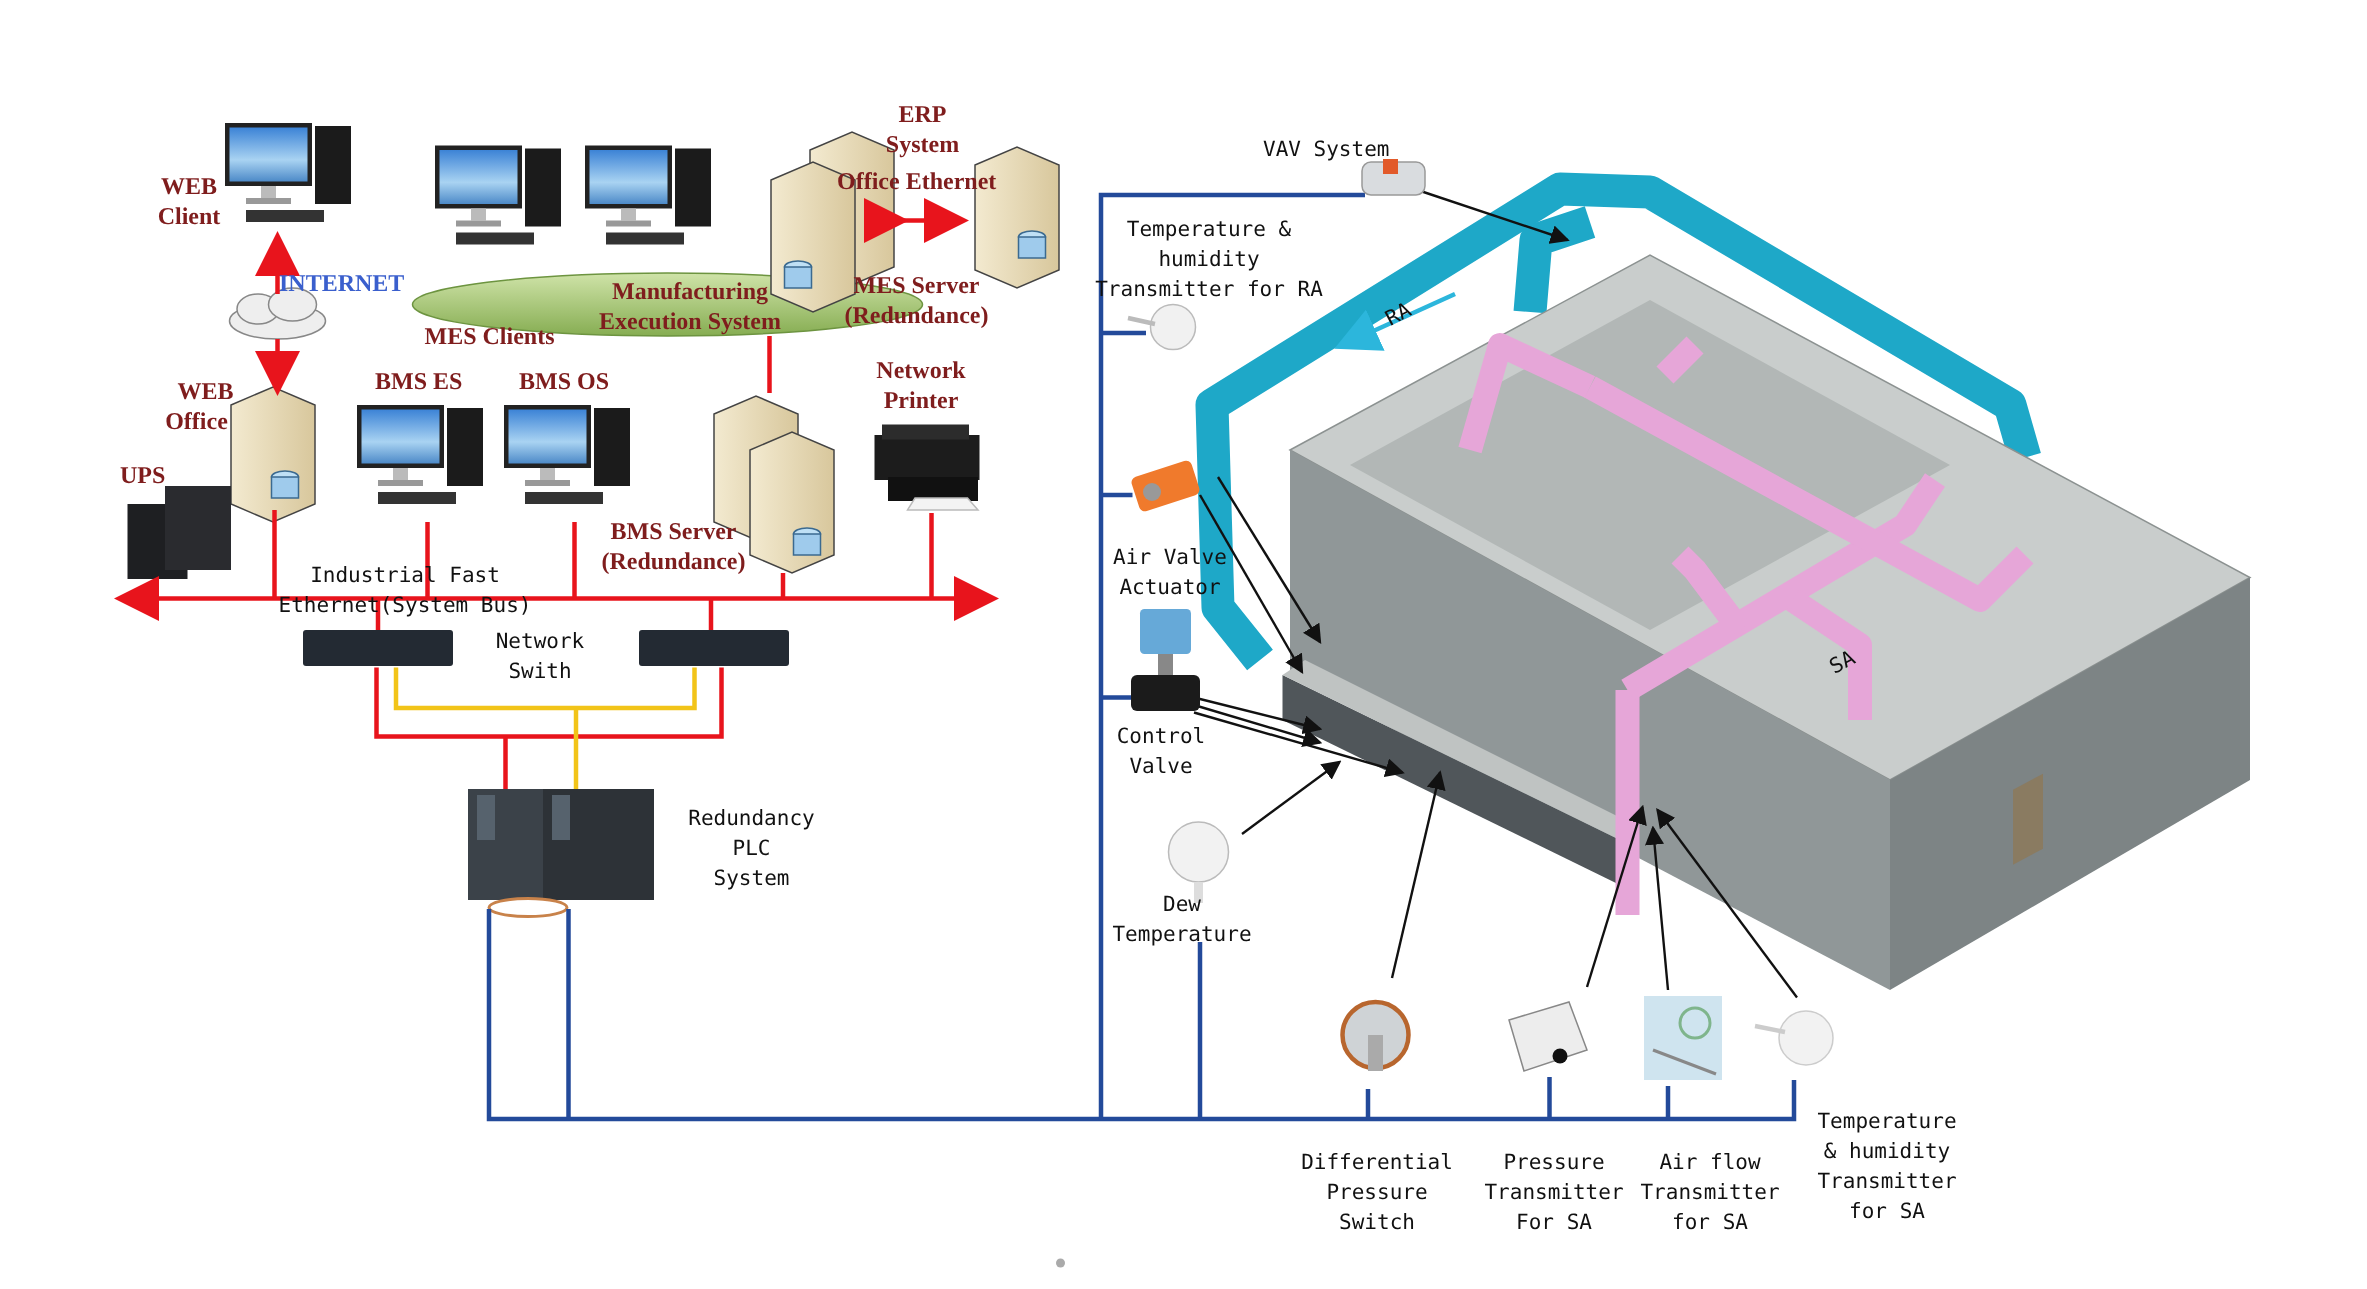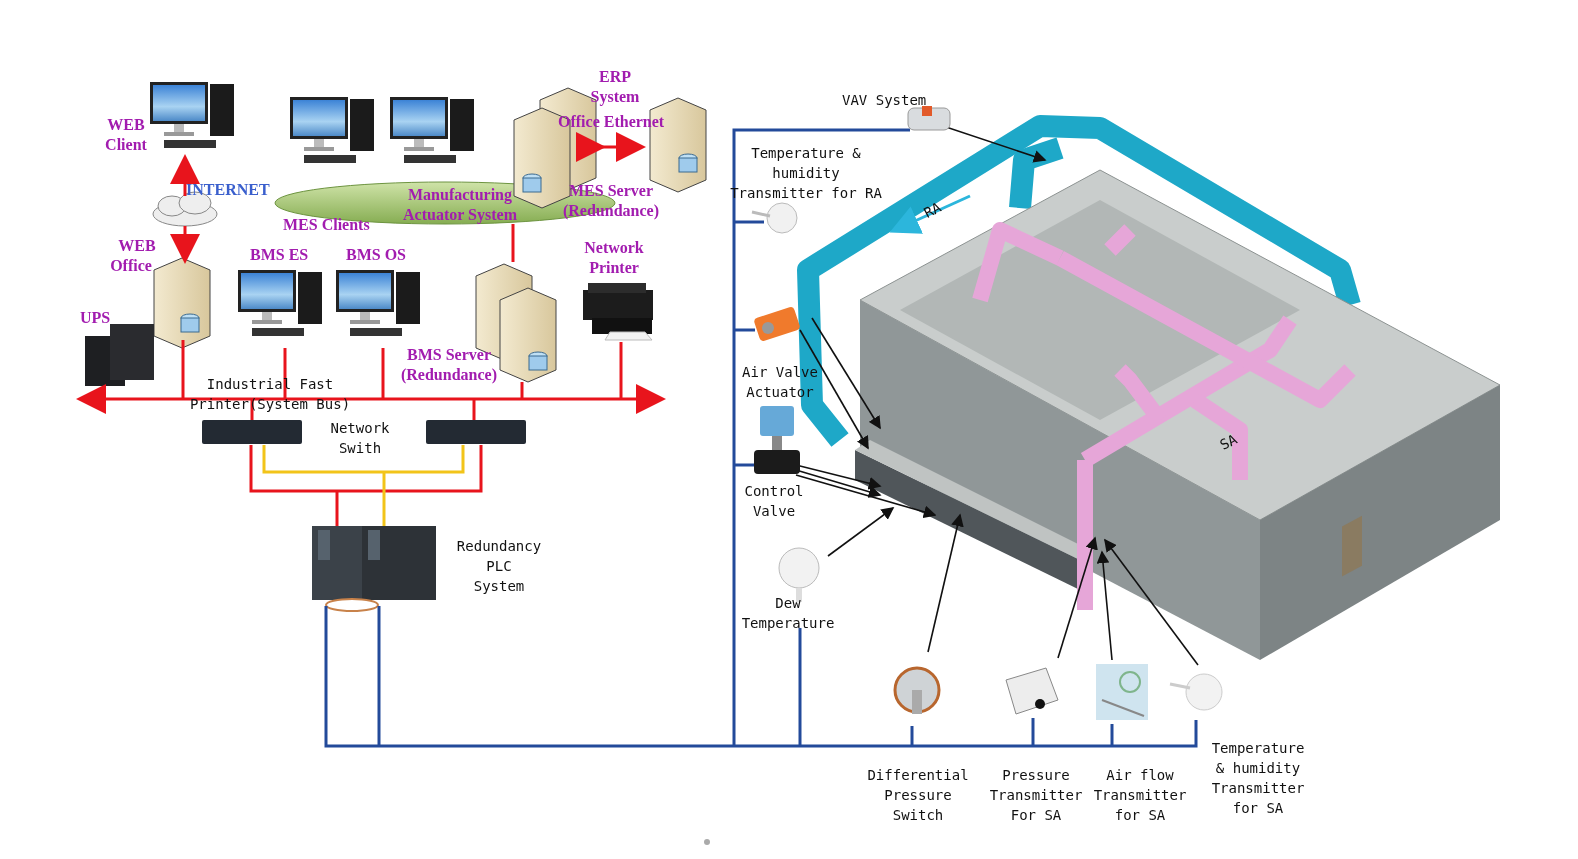--- a/index.html
+++ b/index.html
@@ -1,18 +1,18 @@
 <!DOCTYPE html>
 <html><head>
 <meta charset="utf-8">
 <style>
   html, body { margin:0; padding:0; background:#ffffff; }
   body { width:1578px; height:859px; position:relative; overflow:hidden; font-family:"Liberation Serif", serif; }
   .abs { position:absolute; }
-  .serif-b { font-family:"Liberation Serif", serif; font-weight:bold; font-size:16px; color:#a21caf; text-align:center; line-height:20px; }
+  .serif-b { font-family:"Liberation Serif", serif; font-weight:bold; font-size:16px; color:#7f1d1d; text-align:center; line-height:20px; }
   .mono { font-family:"DejaVu Sans Mono", monospace; font-size:14px; color:#111; text-align:center; line-height:20px; }
   .internet { color:#3a5fcd; }
   svg.canvas { position:absolute; left:0; top:0; }
 </style>
 </head>
 <body>
 
 <svg class="canvas" width="1578" height="859" viewBox="0 0 1578 859">
   <defs>
     <marker id="arrRed" markerWidth="10" markerHeight="10" refX="8" refY="5" orient="auto">
@@ -248,55 +248,55 @@
       <line x1="1170" y1="684" x2="1190" y2="688" stroke="#ccc" stroke-width="3"></line>
     </g>
   <circle cx="707" cy="842" r="3" fill="#aaa"></circle>
 </svg>
 
 <div class="abs serif-b" style="left:98px;top:115px;width:56px;"><span>WEB Client</span></div>
 <div class="abs serif-b internet" style="left:186px;top:180px;">INTERNET</div>
 <div class="abs serif-b" style="left:283px;top:178px;margin-top:37px;">MES Clients</div>
 <div class="abs serif-b" style="left:390px;top:185px;width:140px;">
     <div>Manufacturing</div>
-    <div>Actuator System</div>
+    <div>Execution System</div>
   </div>
 <div class="abs serif-b" style="left:580px;top:67px;width:70px;">
     <div>ERP</div>
     <div>System</div>
   </div>
 <div class="abs serif-b" style="left:558px;top:112px;">Office Ethernet</div>
 <div class="abs serif-b" style="left:555px;top:181px;width:112px;">
     <div>MES Server</div>
     <div>(Redundance)</div>
   </div>
-<div class="abs serif-b" style="left:108px;top:236px;width:58px;">
+<div class="abs serif-b" style="left:108px;top:252px;width:58px;">
     <div>WEB</div>
     <div style="width:46px;overflow:hidden;">Office</div>
   </div>
 <div class="abs serif-b" style="left:80px;top:308px;">UPS</div>
 <div class="abs serif-b" style="left:250px;top:245px;">BMS ES</div>
 <div class="abs serif-b" style="left:346px;top:245px;">BMS OS</div>
 <div class="abs serif-b" style="left:578px;top:238px;width:72px;">
     <div>Network</div>
     <div>Printer</div>
   </div>
 <div class="abs serif-b" style="left:396px;top:345px;width:106px;text-align:center;">
     <div>BMS Server</div>
     <div>(Redundance)</div>
   </div>
 <div class="abs mono" style="left:182px;top:374px;width:176px;">
     <div>Industrial Fast</div>
-    <div>Printer(System Bus)</div>
+    <div>Ethernet(System Bus)</div>
   </div>
 <div class="abs mono" style="left:322px;top:418px;width:76px;">
     <div>Network</div>
     <div>Swith</div>
   </div>
-<div class="abs mono" style="left:452px;top:536px;width:94px;">
+<div class="abs mono" style="left:436px;top:536px;width:94px;padding-left:18px;">
     <div>Redundancy</div>
     <div>PLC</div>
     <div>System</div>
   </div>
 
 <div class="abs mono" style="left:842px;top:90px;">VAV System</div>
 <div class="abs mono" style="left:726px;top:143px;width:160px;">
     <div>Temperature &amp;</div>
     <div>humidity</div>
     <div>Transmitter for RA</div>

